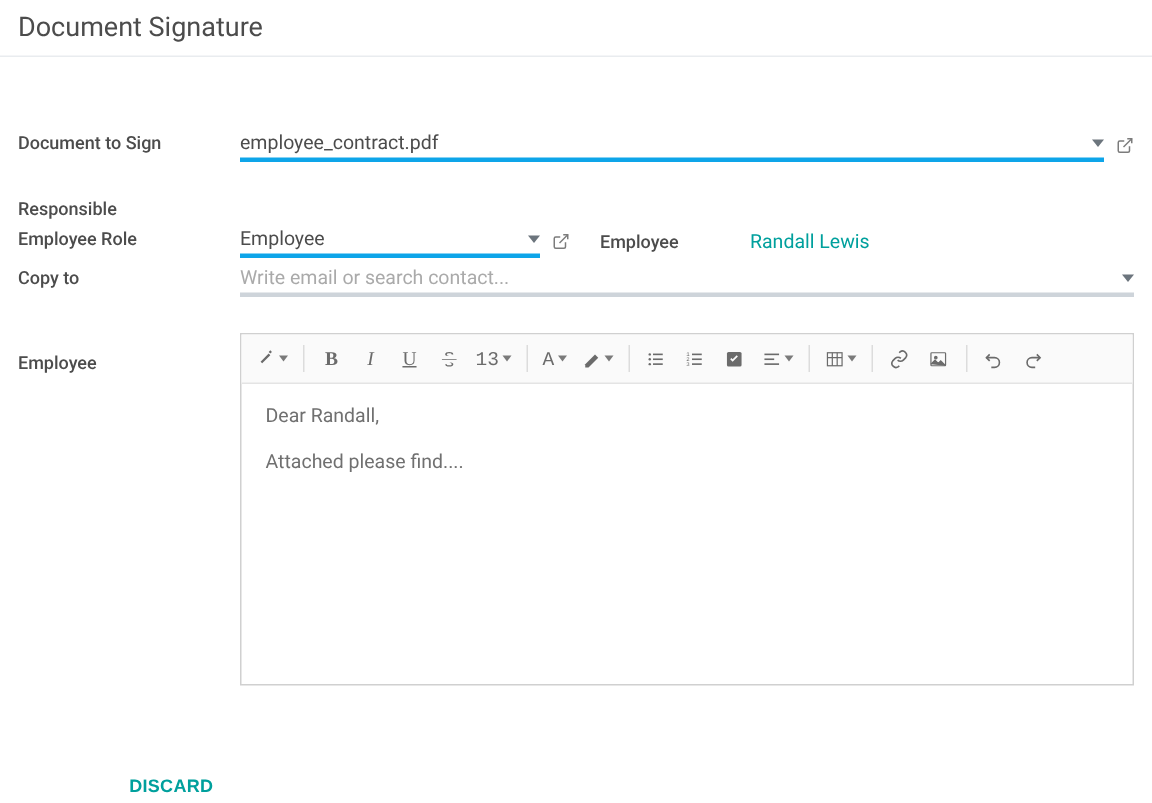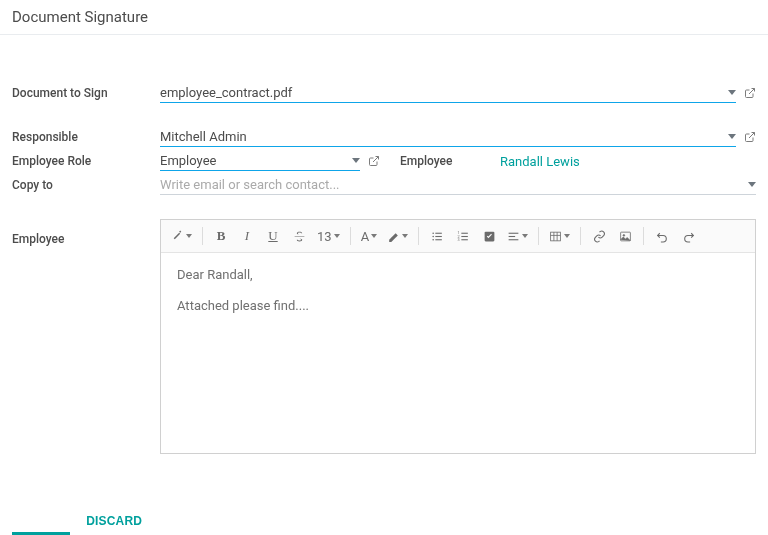--- a/index.html
+++ b/index.html
@@ -8,21 +8,21 @@
       font-size: 13px;
       color: #4c4c4c;
       background: #fff;
       width: 768px;
     }
     .header {
       padding: 8px 12px;
       border-bottom: 1px solid #e9ecef;
     }
     .header h4 {
-      font-size: 15px;
+      font-size: 18px;
       font-weight: 400;
       color: #4c4c4c;
     }
     .content {
       padding: 24px 12px 16px 12px;
     }
     .form-row {
       display: flex;
       align-items: baseline;
       margin-bottom: 4px;
@@ -47,21 +47,21 @@
       border-bottom: 1px solid #5c5c5c;
       padding: 2px 0;
       font-size: 13px;
       background: transparent;
       color: #4c4c4c;
     }
     .o-many2one {
       flex: 1;
       display: flex;
       align-items: center;
-      border-bottom: 1px solid #0ea5e9;
+      border-bottom: 3px solid #0ea5e9;
       padding: 2px 0;
     }
     .o-many2one .value {
       flex: 1;
       font-size: 13px;
     }
     .dropdown-caret {
       width: 0; height: 0;
       border-left: 4px solid transparent;
       border-right: 4px solid transparent;
@@ -105,20 +105,21 @@
     .tb-btn {
       display: inline-flex;
       align-items: center;
       justify-content: center;
       min-width: 24px;
       height: 24px;
       color: #6b6b6b;
       cursor: pointer;
       padding: 0 4px;
       font-size: 13px;
+      font-family: Liberation Mono, monospace;
     }
     .tb-btn svg { width: 13px; height: 13px; }
     .tb-sep {
       width: 1px;
       height: 18px;
       background: #dcdcdc;
       margin: 0 4px;
     }
     .mini-caret {
       width: 0; height: 0;
@@ -182,33 +183,20 @@
             <path d="M18 13v6a2 2 0 0 1-2 2H5a2 2 0 0 1-2-2V8a2 2 0 0 1 2-2h6"></path>
             <polyline points="15 3 21 3 21 9"></polyline>
             <line x1="10" y1="14" x2="21" y2="3"></line>
           </svg>
       </span>
     </div>
   </div>
 
   <div class="form-row">
     <div class="label-col">Responsible</div>
-    <div class="field-col">
-      <div class="o-many2one">
-        <span class="value">Mitchell Admin</span>
-        <span class="dropdown-caret"></span>
-      </div>
-      <span class="ext-link">
-        <svg viewBox="0 0 24 24" fill="none" stroke="currentColor" stroke-width="2">
-            <path d="M18 13v6a2 2 0 0 1-2 2H5a2 2 0 0 1-2-2V8a2 2 0 0 1 2-2h6"></path>
-            <polyline points="15 3 21 3 21 9"></polyline>
-            <line x1="10" y1="14" x2="21" y2="3"></line>
-          </svg>
-      </span>
-    </div>
   </div>
 
   <div class="form-row spacer">
     <div class="label-col">Employee Role</div>
     <div class="field-col">
       <div class="o-many2one half-width">
         <span class="value">Employee</span>
         <span class="dropdown-caret"></span>
       </div>
       <span class="ext-link">

